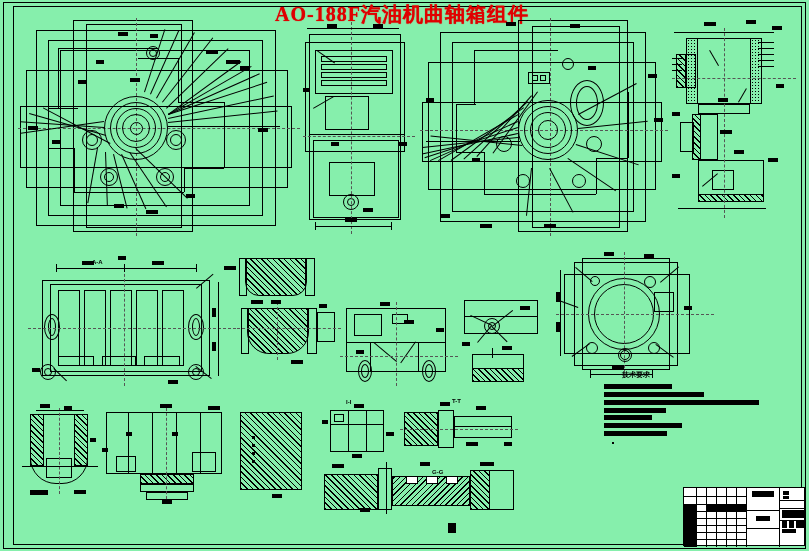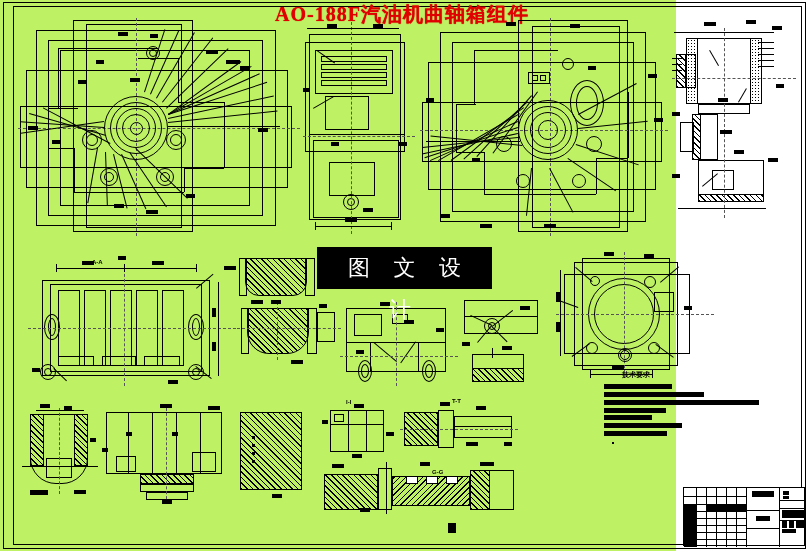--- a/index.html
+++ b/index.html
@@ -1,18 +1,18 @@
 <!DOCTYPE html>
 <html><head>
 <meta charset="utf-8">
 <style>
   html,body{margin:0;padding:0;background:#ffffff;}
   body{width:809px;height:551px;overflow:hidden;
        font-family:"Liberation Sans","DejaVu Sans",sans-serif;}
-  #sheet{position:relative;width:668px;height:551px;background:#bef264;padding-left:8px;}
+  #sheet{position:relative;width:809px;height:551px;background:#86efac;}
 
   
   .frame-outer{position:absolute;left:3px;top:2px;width:803px;height:547px;
                border:1px solid #000;box-sizing:border-box;}
   .frame-inner{position:absolute;left:13px;top:6px;width:789px;height:539px;
                border:1.5px solid #000;box-sizing:border-box;}
 
   
   .sheet-title{position:absolute;left:192px;top:1px;width:420px;height:26px;
                color:#e00000;font-family:"Liberation Serif","DejaVu Serif",serif;
@@ -566,15 +566,14 @@
     <div class="tbfill" style="left:105px;top:33px;width:5px;height:7px;"></div>
     <div class="tbfill" style="left:112px;top:33px;width:9px;height:7px;"></div>
     <div class="tbfill" style="left:98px;top:41px;width:14px;height:4px;"></div>
     <div class="tbln" style="left:62px;top:40px;width:33px;height:1px;"></div>
   </div>
 
   <div class="blob" style="left:612px;top:442px;width:2px;height:2px;"></div>
   <div class="blob" style="left:448px;top:523px;width:8px;height:10px;"></div>
   <div class="rect" style="left:448px;top:523px;width:8px;height:10px;"></div>
 
-  <div class="watermark">图 文 设 计</div>
 
 </div>
 
 </body></html>

